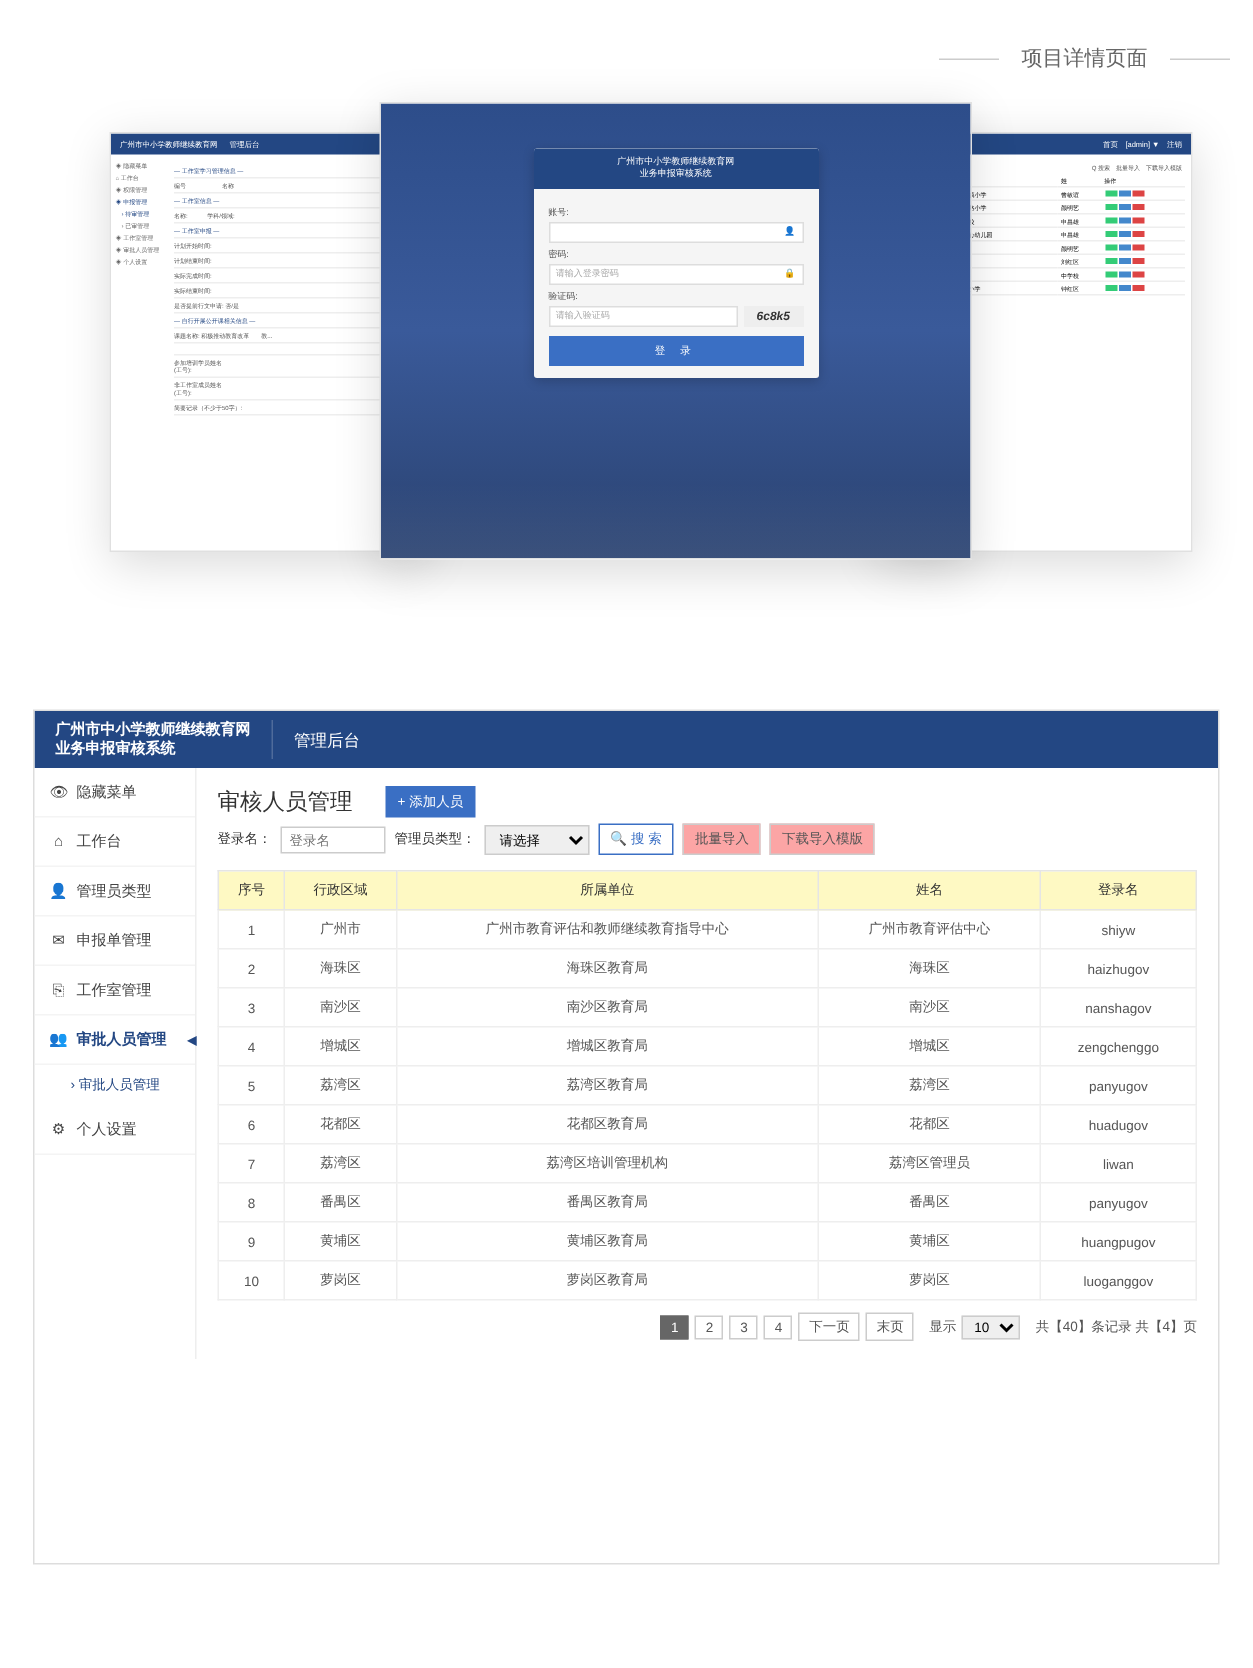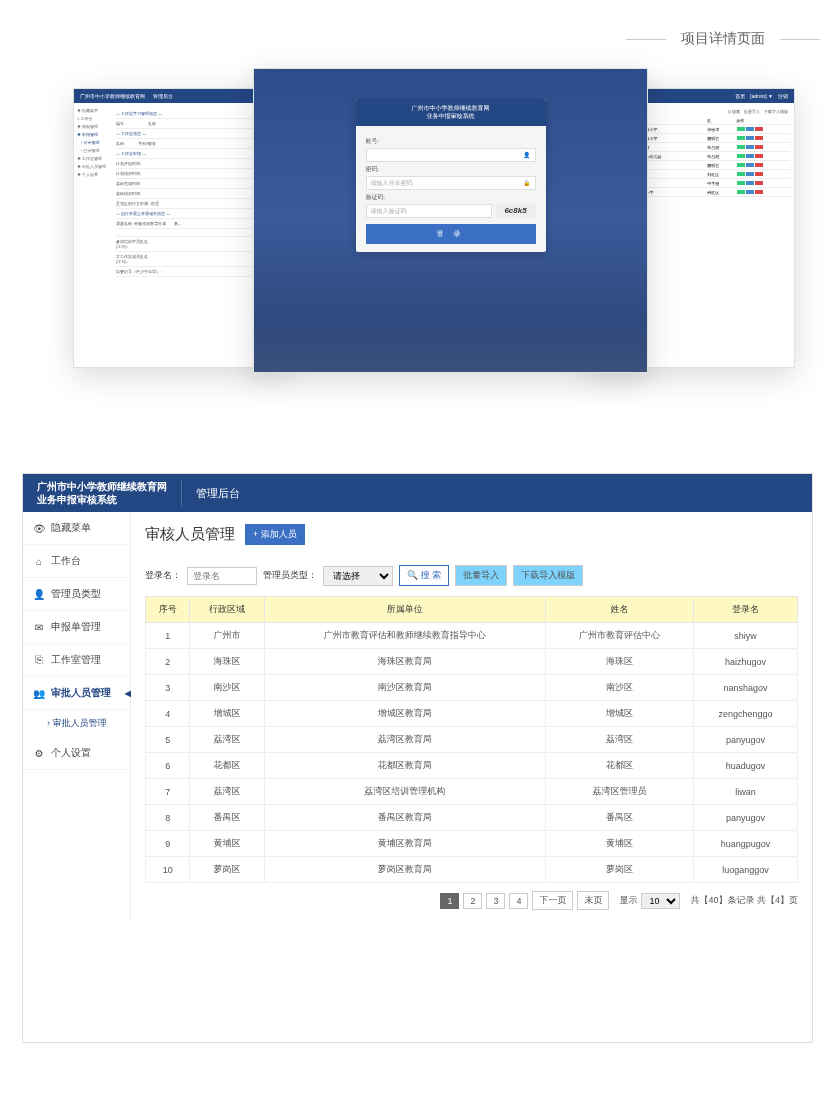--- a/index.html
+++ b/index.html
@@ -50,32 +50,32 @@
   .admin-body { display: flex; }
   .sidebar { width: 108px; border-right: 1px solid #eee; font-size: 10px; }
   .side-item { padding: 9px 10px; display: flex; align-items: center; gap: 6px; color: #444; border-bottom: 1px solid #f4f4f4; cursor: pointer;}
   .side-item .ic { width: 12px; text-align: center; }
   .side-item.active { color: #234783; font-weight: bold; position: relative;}
   .side-item.active::after { content: "◀"; position: absolute; right: -1px; font-size: 8px; color:#234783;}
   .side-sub { padding: 7px 10px 7px 24px; color: #234783; font-size: 9px; cursor: pointer;}
   .side-sub::before { content:"› "; }
   
   .content { flex: 1; padding: 12px 14px; font-size: 9px; color: #333;}
-  .content-title { display: flex; align-items: center; gap: 10px; margin-bottom: 20px;}
+  .content-title { display: flex; align-items: center; gap: 22px; margin-bottom: 4px;}
   .content-title h2 { font-size: 15px; font-weight: normal;}
   .btn-blue { background: #3a6fc4; color: #fff; padding: 4px 8px; font-size: 9px; border: none; cursor: pointer;}
   .btn-blue::before { content:"+ ";}
   
   .searchbar { display: flex; align-items: center; gap: 6px; margin-bottom: 10px; flex-wrap: wrap;}
   .searchbar .lab { font-size: 9px;}
   .searchbar input, .searchbar select { border: 1px solid #ccc; padding: 3px 5px; font-size: 9px; }
   .searchbar input { width: 70px;}
   .searchbar select { width: 70px;}
   .btn-out { border: 1px solid #3a6fc4; color: #3a6fc4; background:#fff; padding: 3px 7px; font-size: 9px; cursor: pointer;}
-  .btn-plain { border: 1px solid #ccc; background:#7dd3fc; padding: 3px 7px; font-size: 9px; cursor: pointer; color:#555;}
+  .btn-plain { border: 1px solid #ccc; background:#fca5a5; padding: 3px 7px; font-size: 9px; cursor: pointer; color:#555;}
   
   .tbl { width: 100%; border-collapse: collapse; font-size: 9px;}
   .tbl th { background: #fef9c3; border: 1px solid #e5e5e5; padding: 6px 4px; font-weight: normal; color: #333; text-align: center;}
   .tbl td { border: 1px solid #eee; padding: 6px 4px; text-align: center; color: #555;}
   
   .pager { display: flex; align-items: center; gap: 4px; font-size: 9px; justify-content: flex-end; margin-top: 8px; color: #555;}
   .pager .pg { border: 1px solid #ccc; padding: 2px 6px; cursor: pointer; background:#fff;}
   .pager .pg.cur { background: #666; color: #fff; border-color:#666;}
   .pager select { border:1px solid #ccc; padding: 1px 3px; font-size: 9px;}
 </style>

